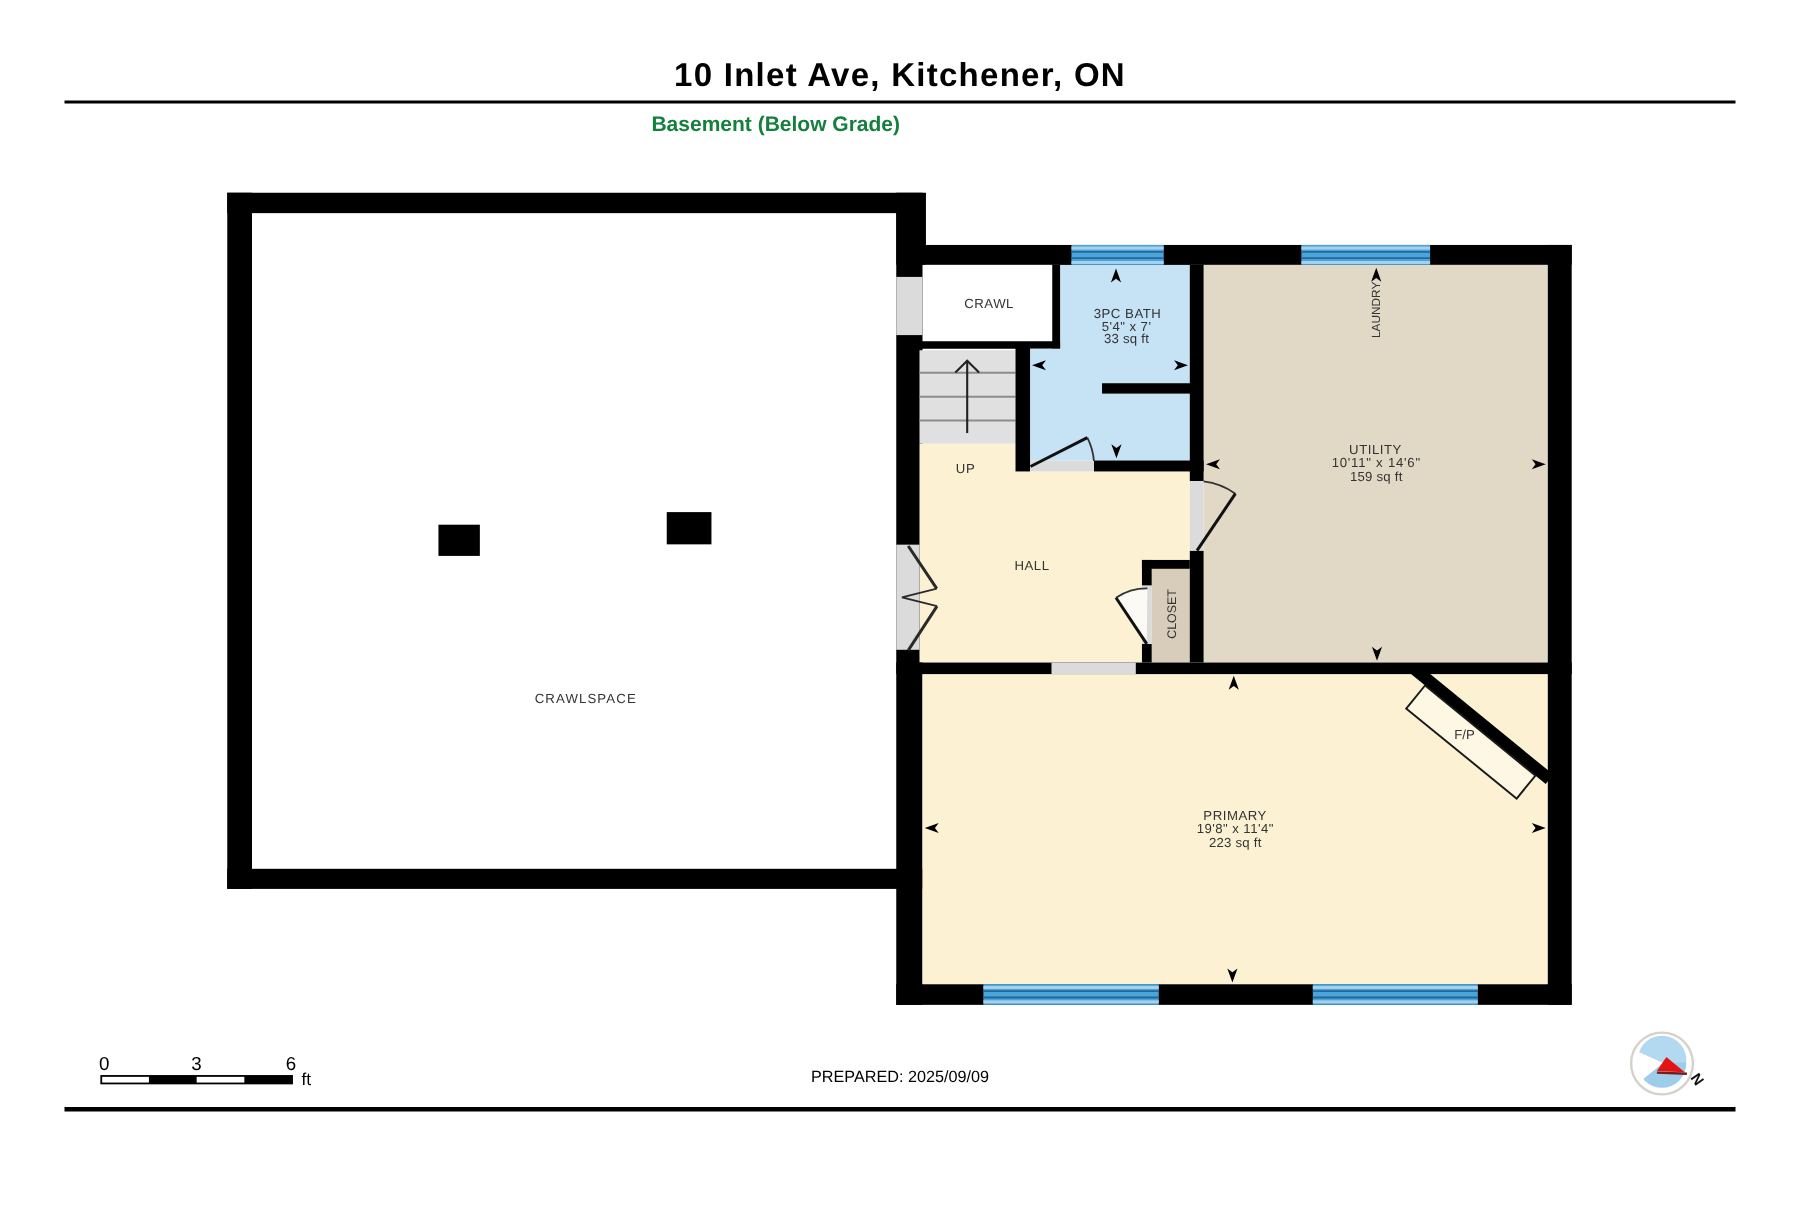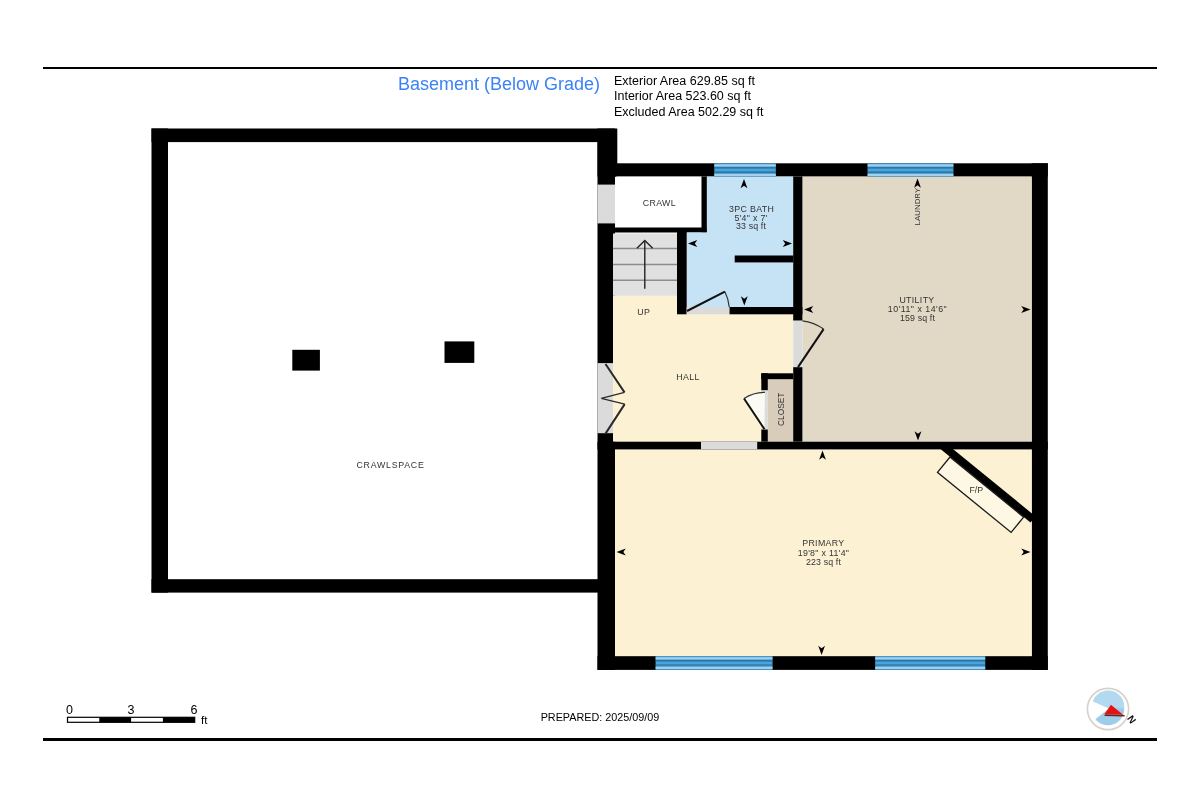--- a/index.html
+++ b/index.html
@@ -4,26 +4,26 @@
 <style>
   html,body{margin:0;padding:0;background:#ffffff;}
   #page{position:relative;width:1200px;height:805px;background:#ffffff;overflow:hidden;
         font-family:"Liberation Sans", sans-serif;}
   .abs{position:absolute;}
 </style>
 </head>
 <body>
 <div id="page">
 
+  <div class="abs" style="left:0;top:36.5px;width:1200px;text-align:center;font-size:22px;font-weight:bold;color:#000;letter-spacing:0.85px;">10 Inlet Ave, Kitchener, ON</div>
 
   <div class="abs" style="left:43px;top:66.8px;width:1114px;height:2.4px;background:#000;"></div>
 
-  <div class="abs" style="left:0;top:74px;width:600px;text-align:right;font-size:18px;font-weight:normal;color:#3b82f6;">Basement (Below Grade)</div>
-
-  <div class="abs" style="left:614px;top:73.6px;font-size:12.5px;color:#000;line-height:15.85px;">Exterior Area 629.85 sq ft<br>Interior Area 523.60 sq ft<br>Excluded Area 502.29 sq ft</div>
+  <div class="abs" style="left:0;top:74px;width:600px;text-align:right;font-size:14px;font-weight:bold;color:#15803d;">Basement (Below Grade)</div>
+
 
   <svg class="abs" style="left:0;top:0;" width="1200" height="805" viewBox="0 0 1200 805">
     <g>
 
       <rect x="168" y="142" width="429.5" height="437.2" fill="#ffffff"></rect>
 
       <rect x="151.5" y="128.5" width="465.8" height="13.6" fill="#000"></rect>
 
       <rect x="151.5" y="128.5" width="16.5" height="464.1" fill="#000"></rect>
 

